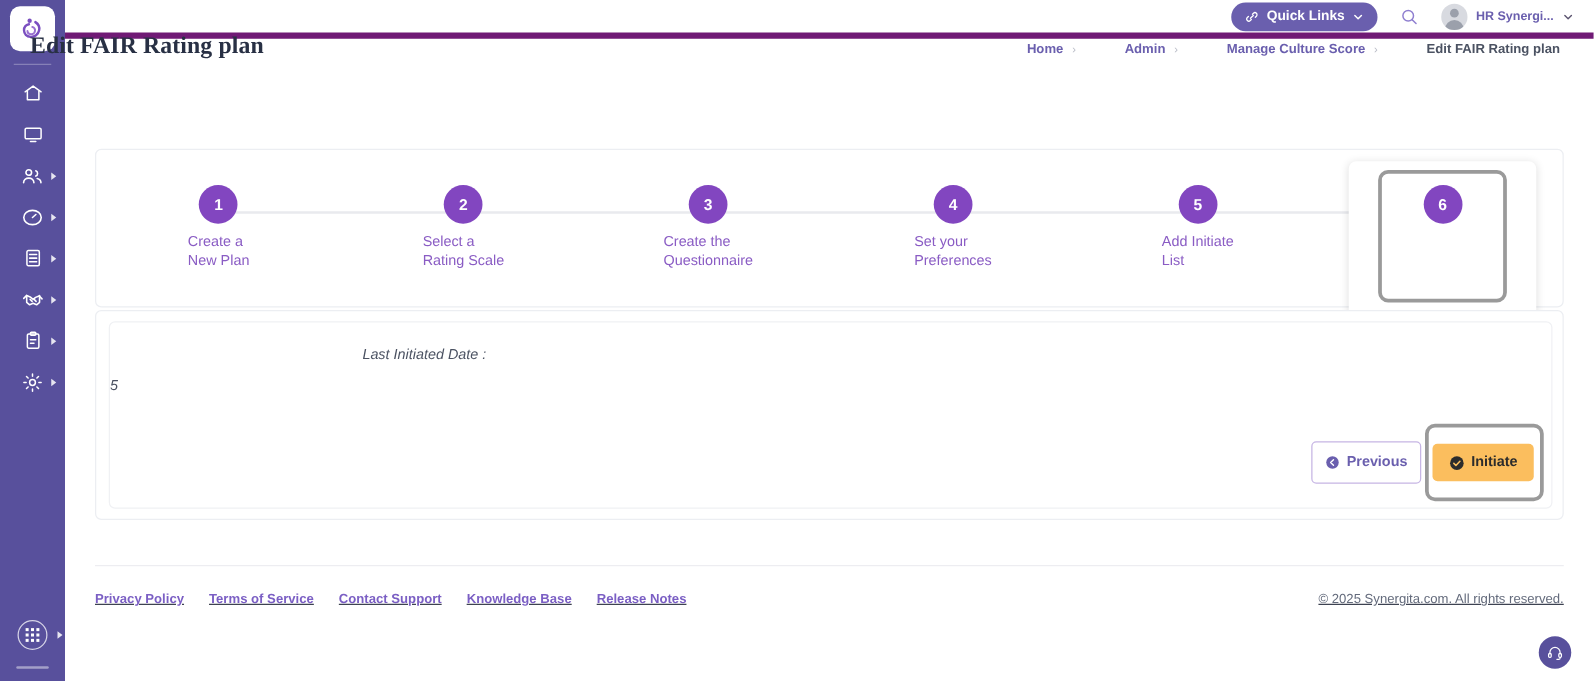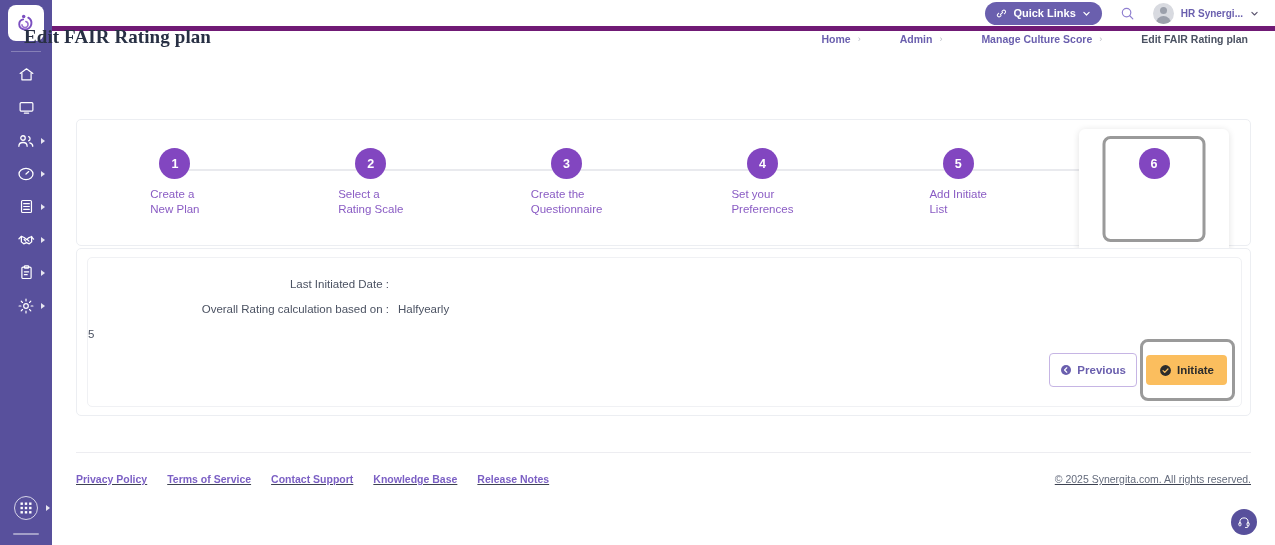--- a/index.html
+++ b/index.html
@@ -179,21 +179,21 @@
     position: absolute; left: 76px; top: 248px;
     width: 1175px; height: 168px;
     background: #fff; border: 1px solid #eceef2; border-radius: 5px;
   }
   #content-inner {
     position: absolute; left: 10px; top: 8px;
     width: 1155px; height: 150px;
     background: #fff; border: 1px solid #f0f1f4; border-radius: 5px;
   }
   .detail-rows {
-    position: absolute; left: 0; top: 20px; width: 640px;
+    position: absolute; left: 0; top: 20px; width: 640px; font-style: italic;
   }
   .detail-row {
     display: flex; align-items: baseline;
     font-size: 11.5px; margin-bottom: 13px;
   }
   .detail-row .dlabel {
     width: 310px; text-align: right; color: #4b5262;
     padding-right: 9px;
   }
   .detail-row .dvalue { color: #4b5262; }
@@ -447,24 +447,20 @@
 
 <div id="content-card">
   <div id="content-inner">
 
     <div class="detail-rows">
       <div class="detail-row">
         <span class="dlabel">Last Initiated Date :</span>
         <span class="dvalue"></span>
       </div>
       <div class="detail-row">
-        <span class="dlabel">Overall Rating calculation based on :</span>
-        <span class="dvalue">Halfyearly</span>
-      </div>
-      <div class="detail-row">
         <span class="dvalue">5</span>
       </div>
     </div>
 
     <div id="action-row">
       <button class="btn" id="btn-previous">
         <svg width="12" height="12" viewBox="0 0 24 24">
           <circle cx="12" cy="12" r="10" fill="#6a5fae"></circle>
           <path d="M13.6 7.5L9 12l4.6 4.5" fill="none" stroke="#ffffff" stroke-width="2.2" stroke-linecap="round" stroke-linejoin="round"></path>
         </svg>

